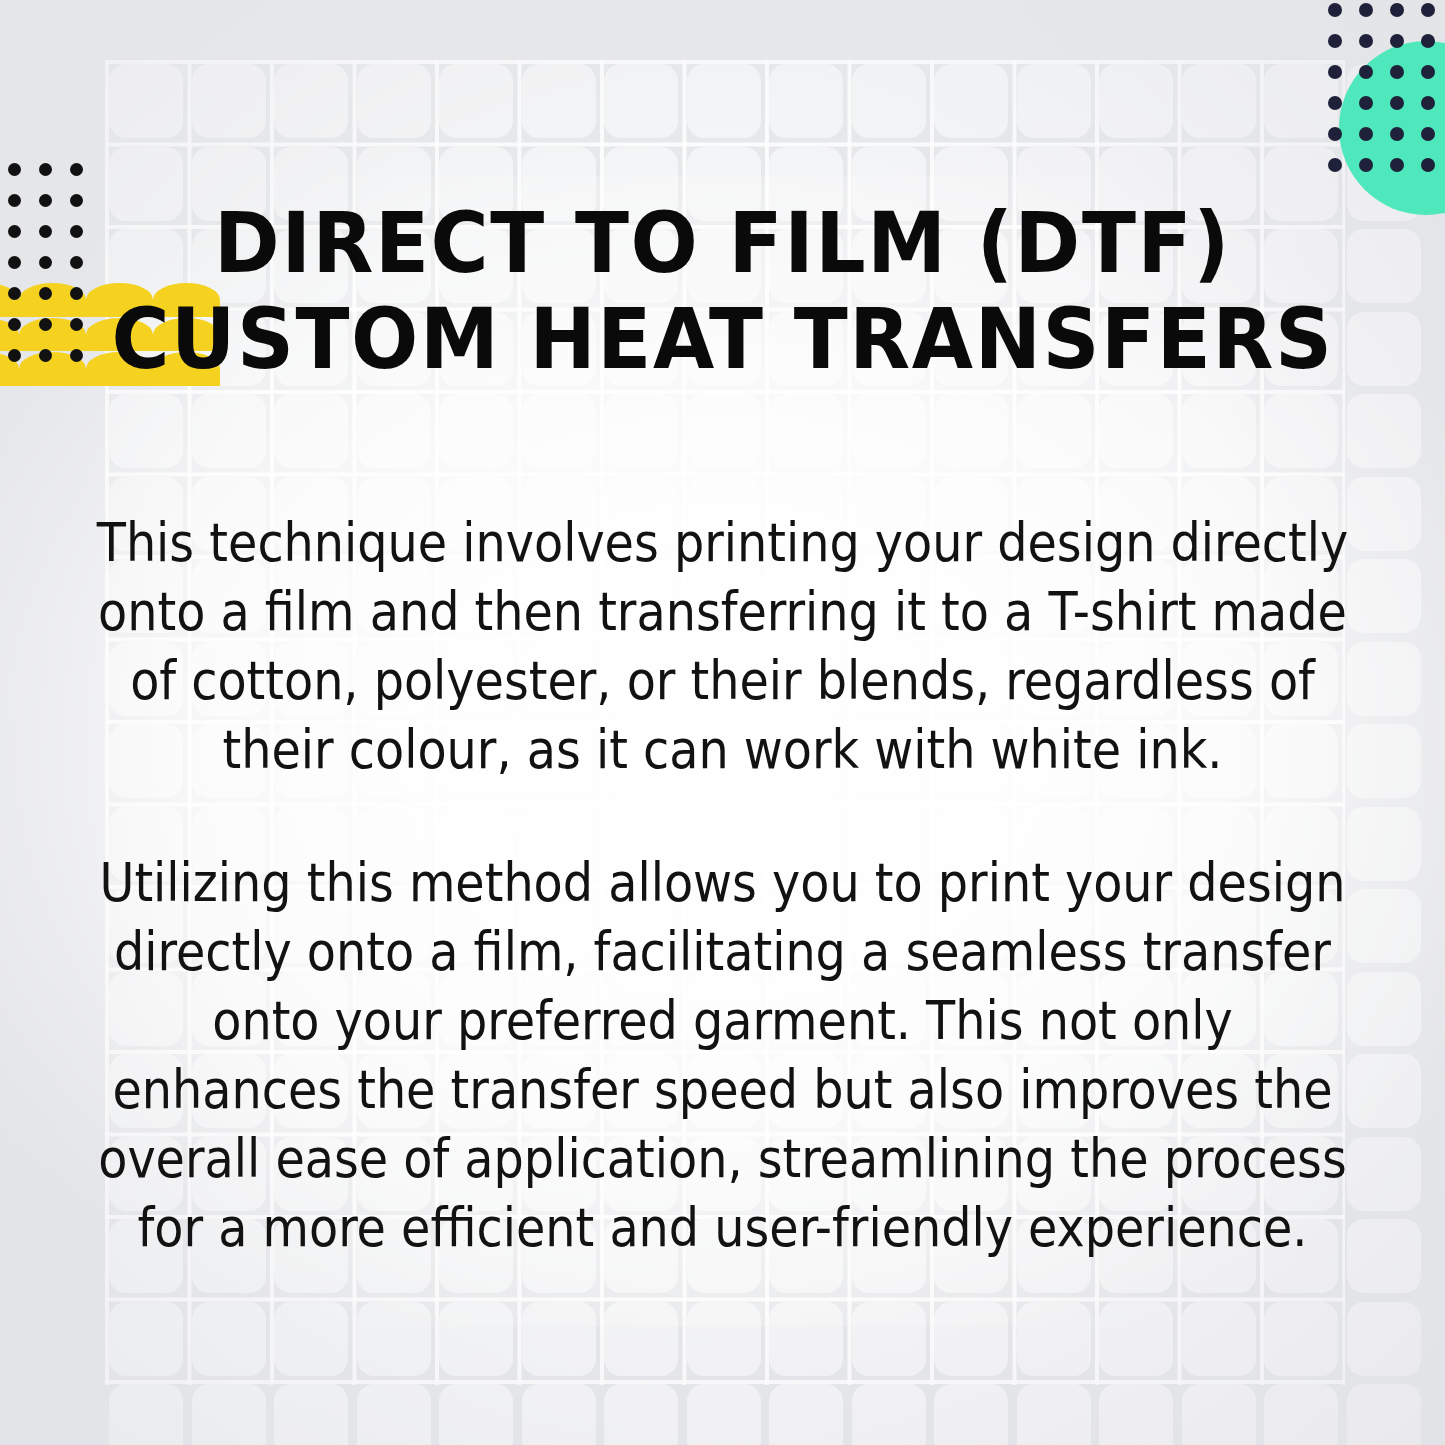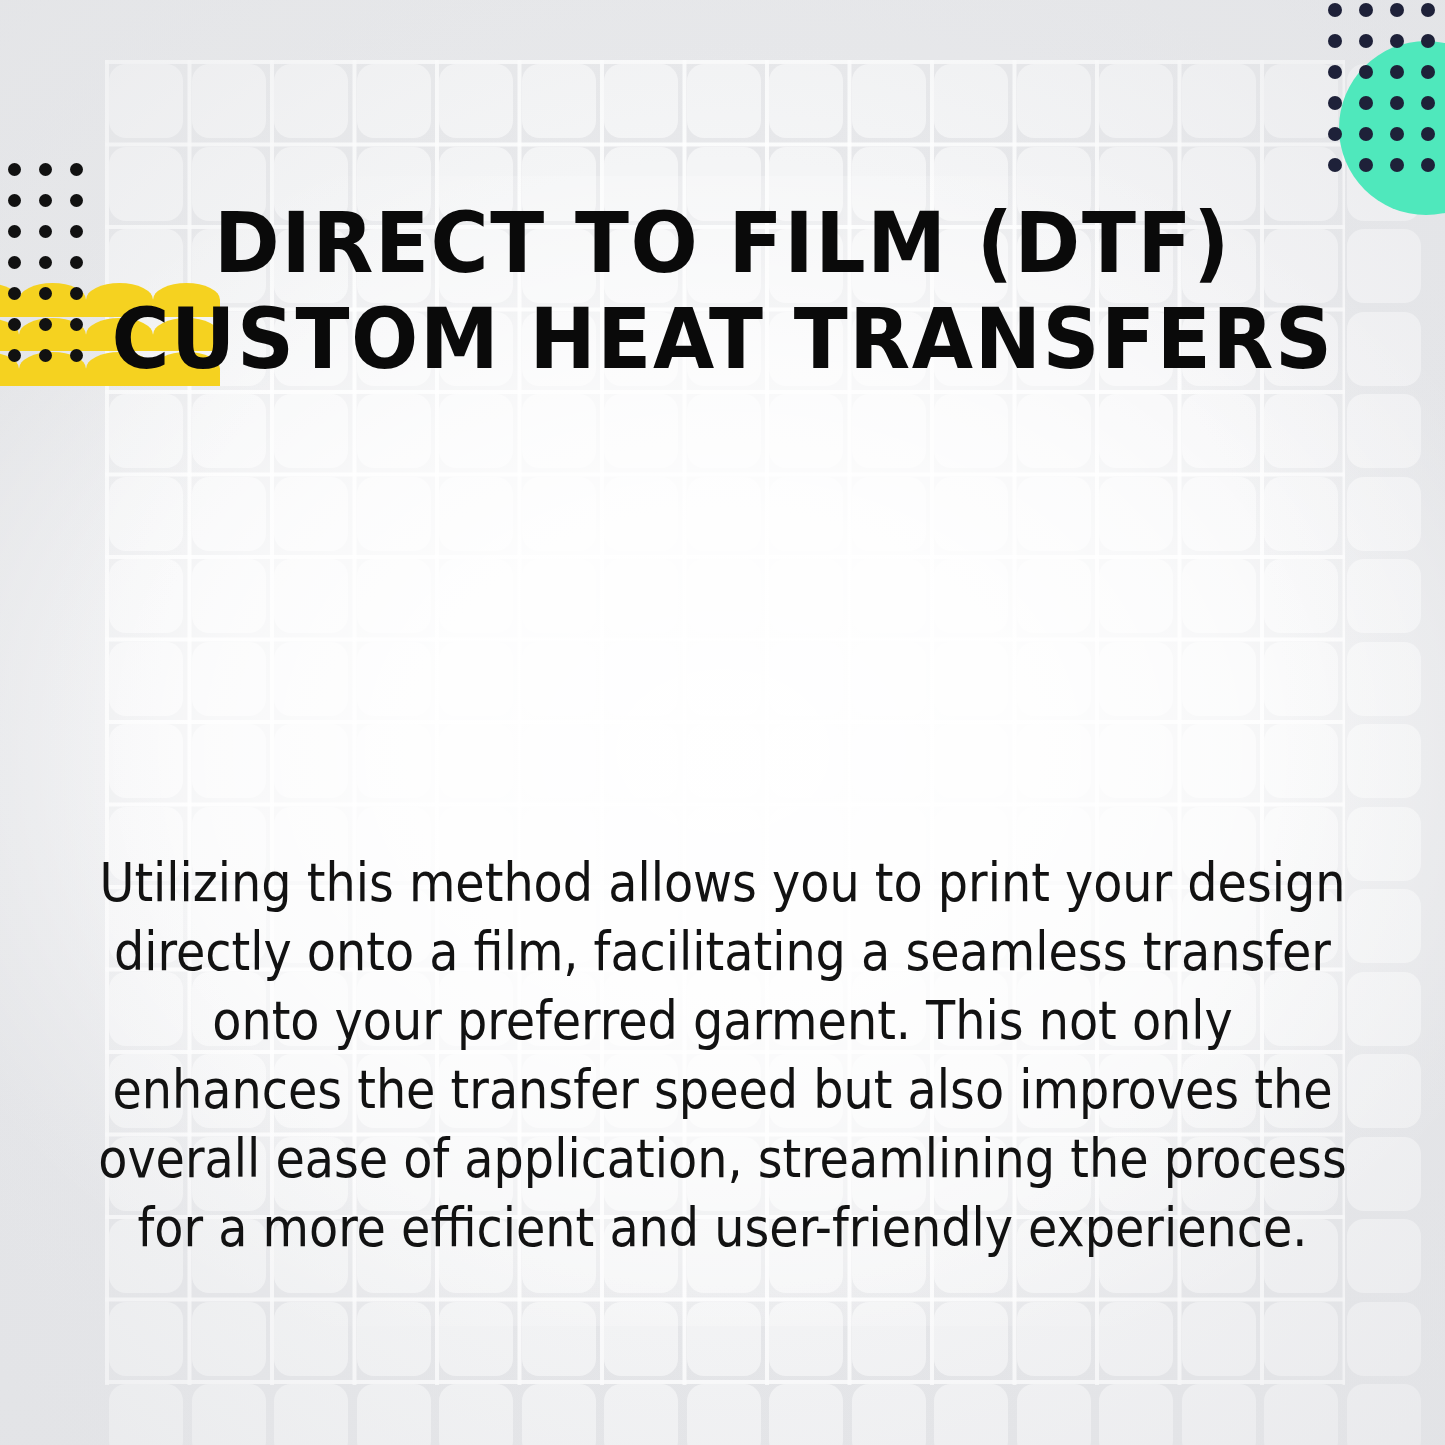--- a/index.html
+++ b/index.html
@@ -512,16 +512,17 @@
       <div class="dot" style="height: 14px; width: 14px; left: 93px; top: 124px; background: rgb(30, 33, 57);"></div>
       <div class="dot" style="height: 14px; width: 14px; left: 0px; top: 155px; background: rgb(30, 33, 57);"></div>
       <div class="dot" style="height: 14px; width: 14px; left: 31px; top: 155px; background: rgb(30, 33, 57);"></div>
       <div class="dot" style="height: 14px; width: 14px; left: 62px; top: 155px; background: rgb(30, 33, 57);"></div>
       <div class="dot" style="height: 14px; width: 14px; left: 93px; top: 155px; background: rgb(30, 33, 57);"></div>
     </div>
 
   <div class="content">
     <h1 class="title">DIRECT TO FILM (DTF)
 CUSTOM HEAT TRANSFERS</h1>
+    <p class="body-block para-1">This technique involves printing your design directly onto a film and then transferring it to a T-shirt made of cotton, polyester, or their blends, regardless of their colour, as it can work with white ink.</p>
     <p class="body-block para-2">Utilizing this method allows you to print your design directly onto a film, facilitating a seamless transfer onto your preferred garment. This not only enhances the transfer speed but also improves the overall ease of application, streamlining the process for a more efficient and user-friendly experience.</p>
   </div>
 
 </div>
 
 </body></html>

